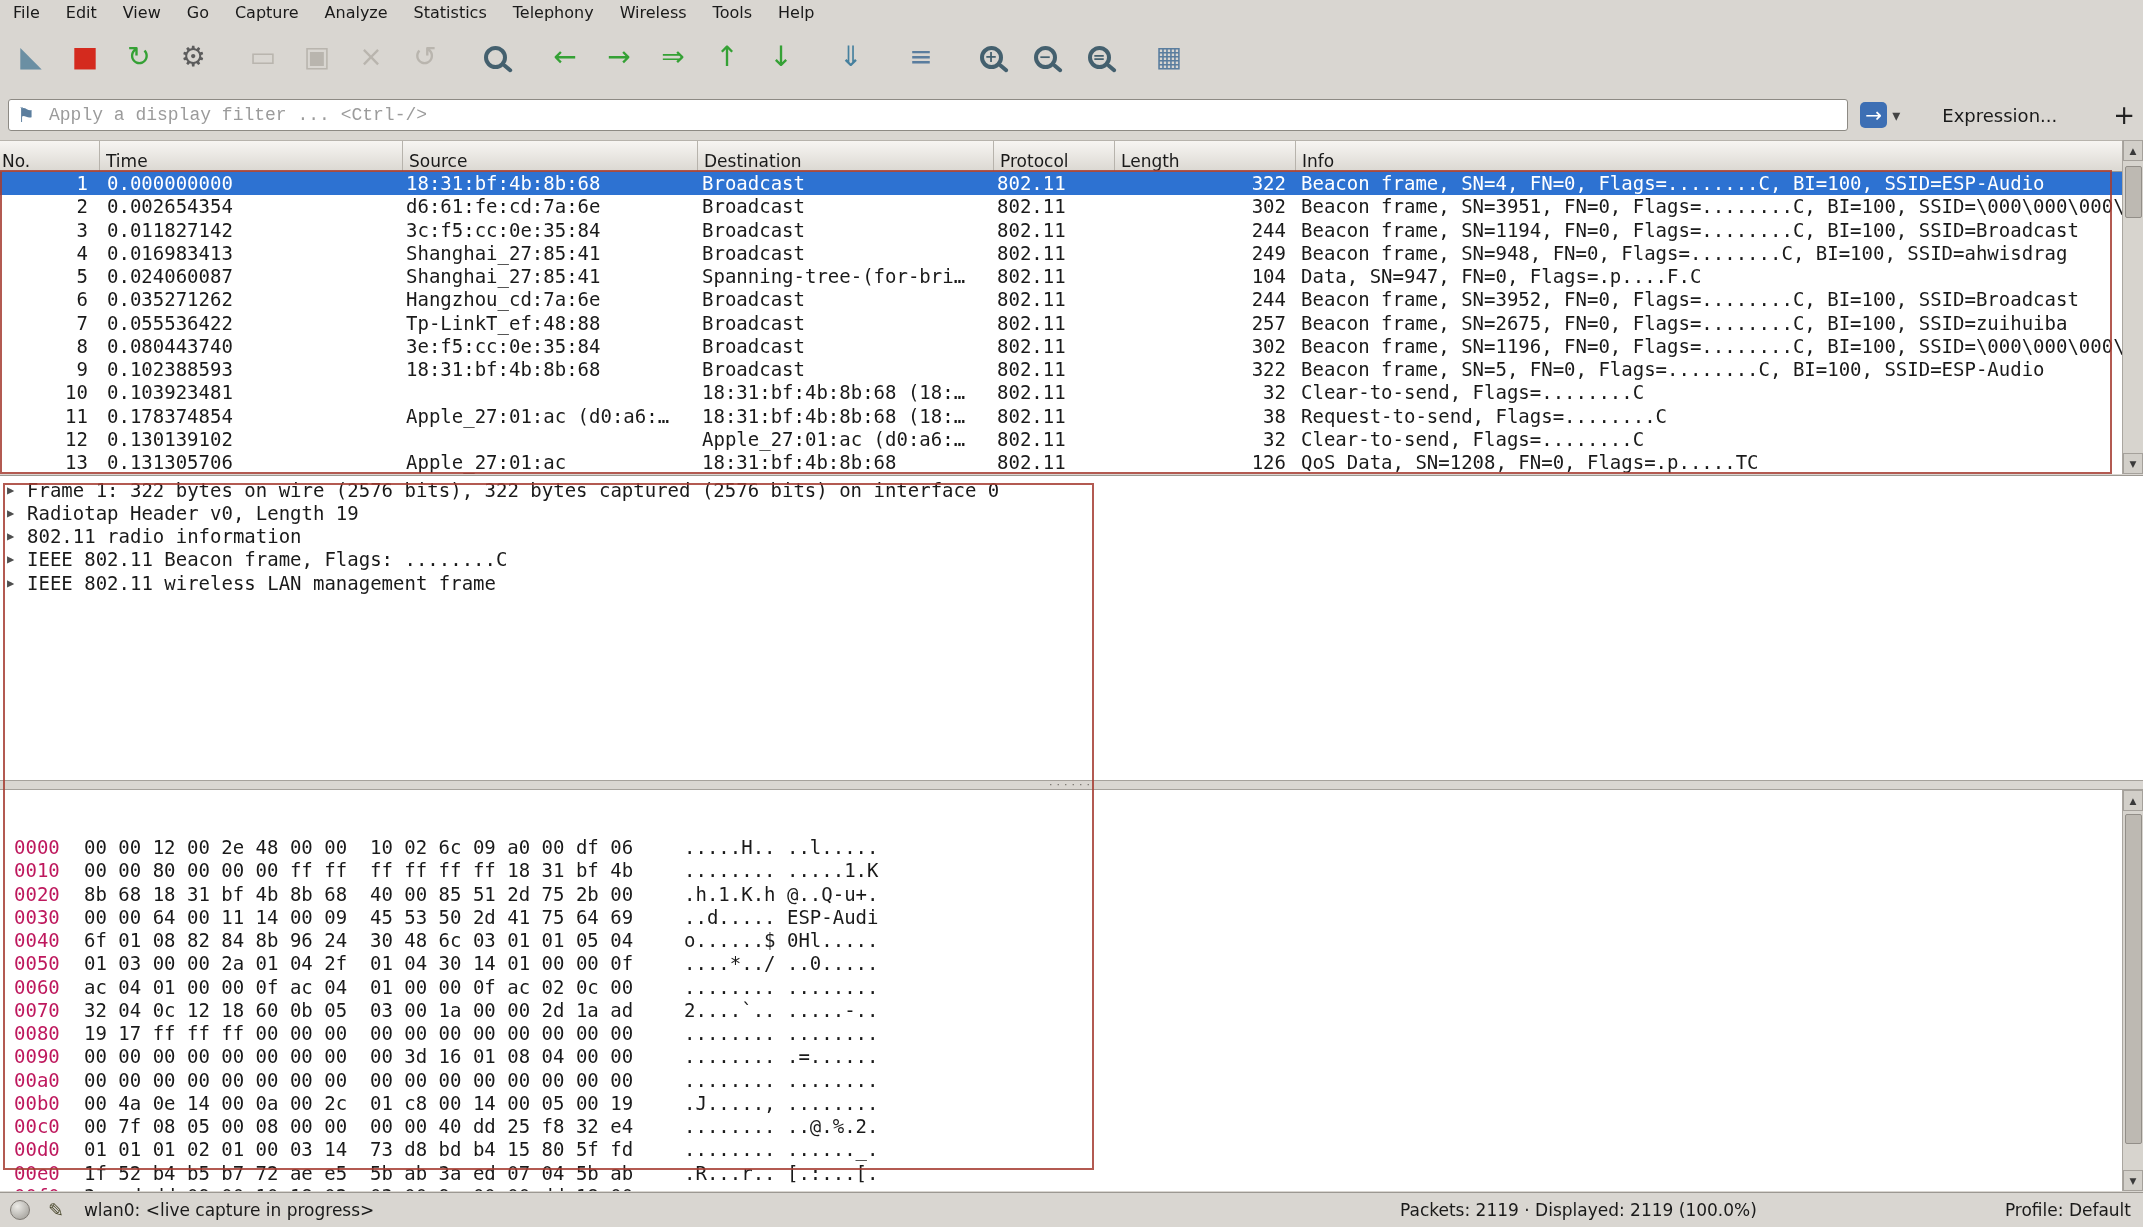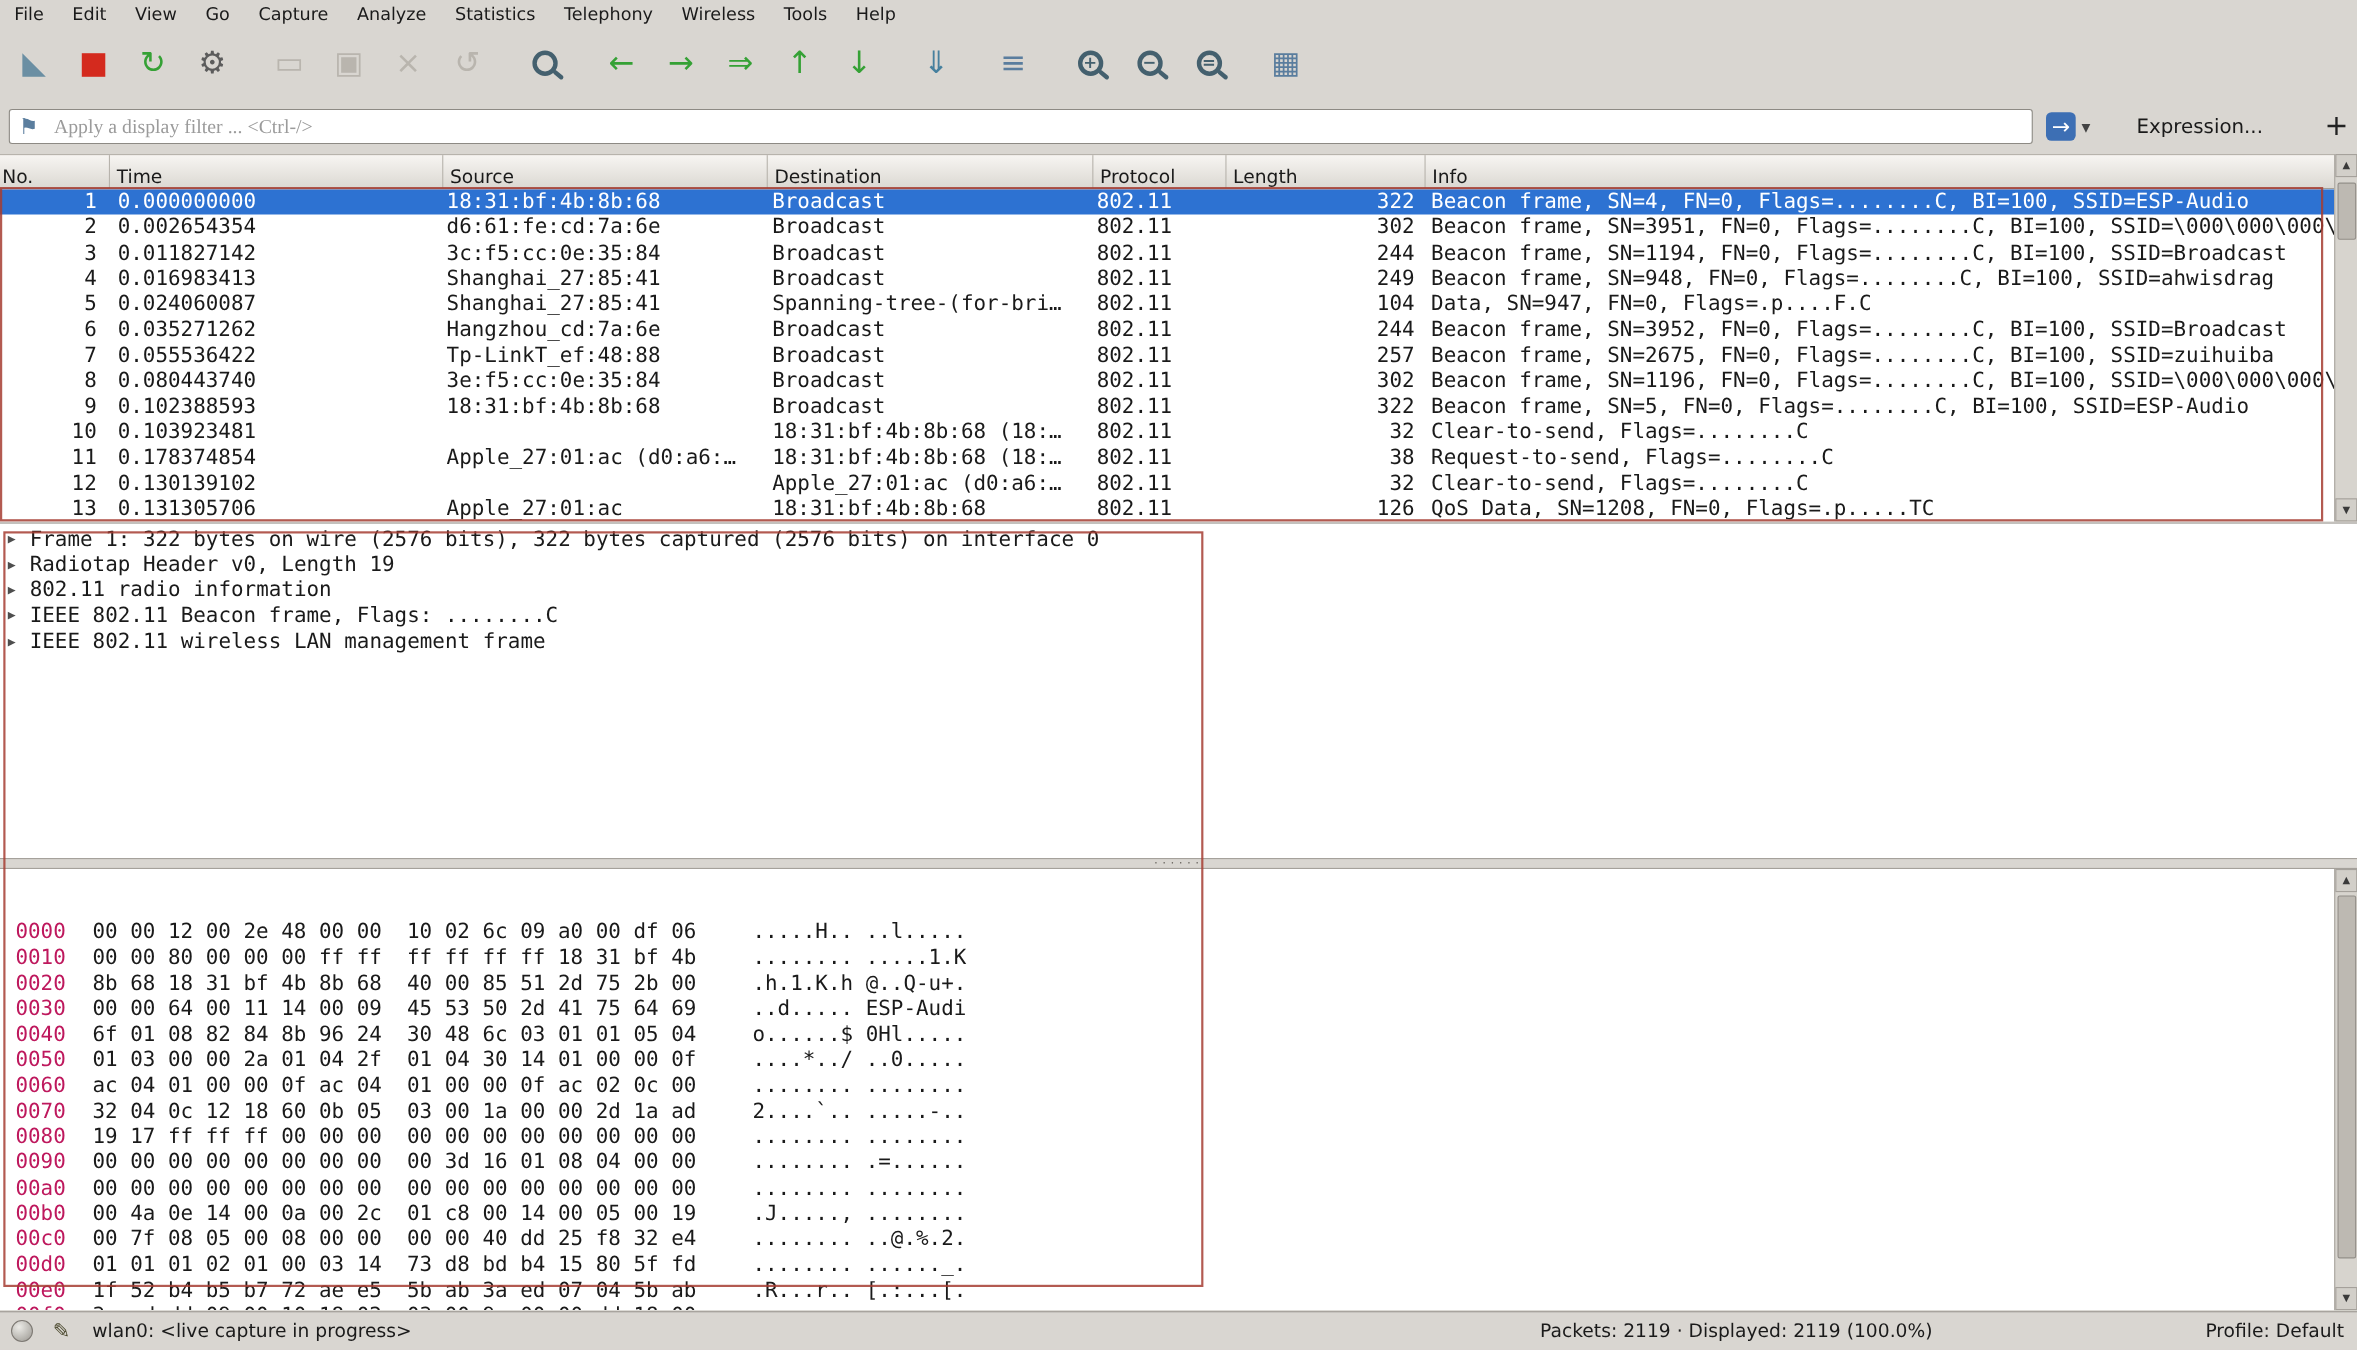--- a/index.html
+++ b/index.html
@@ -23,21 +23,21 @@
     box-sizing:border-box;width:23px;height:23px;border:4px solid #44606e;border-radius:50%;
     font-size:15px;line-height:15px;font-weight:bold;color:#44606e;
     display:flex;align-items:center;justify-content:center;position:relative;
   }
   .magnifier .tglyph::after{content:"";position:absolute;width:11px;height:4px;background:#44606e;right:-10px;bottom:-5px;transform:rotate(40deg);border-radius:2px}
 
   
   #filterbar{position:absolute;left:0;top:90px;width:100%;height:50px;display:flex;align-items:center;padding:0 8px;box-sizing:border-box}
   .filter-wrap{position:relative;flex:0 0 1840px;height:32px}
   #filter-input{width:100%;height:100%;box-sizing:border-box;border:1px solid #8d8a84;border-radius:3px;background:#fff;color:#333;
-    padding:0 10px 0 40px;font-family:Liberation Serif, serif;font-size:18px}
+    padding:0 10px 0 40px;font-family:Liberation Mono, monospace;font-size:18px}
   #filter-input::placeholder{color:#9b9b9b;opacity:1}
   .bookmark{position:absolute;left:9px;top:4px;font-size:20px;color:#5b7e9e}
   .apply-btn{margin-left:12px;width:36px;height:26px;background:#3d6fb4;border-radius:5px;color:#fff;display:flex;align-items:center;justify-content:center;font-size:20px}
   .caret{margin-left:5px;font-size:16px;color:#444}
   .expr{margin-left:42px;font-size:18px;white-space:nowrap}
   .plus-btn{margin-left:56px;font-size:26px;line-height:1;color:#222}
 
   
   #pkt-header{position:absolute;left:0;top:140px;width:2122px;height:32px;display:flex;box-sizing:border-box;
     background:linear-gradient(#f7f5f2,#dbd8d2);border-top:1px solid #b7b3ac;border-bottom:1px solid #9c9892;font-size:17px}

